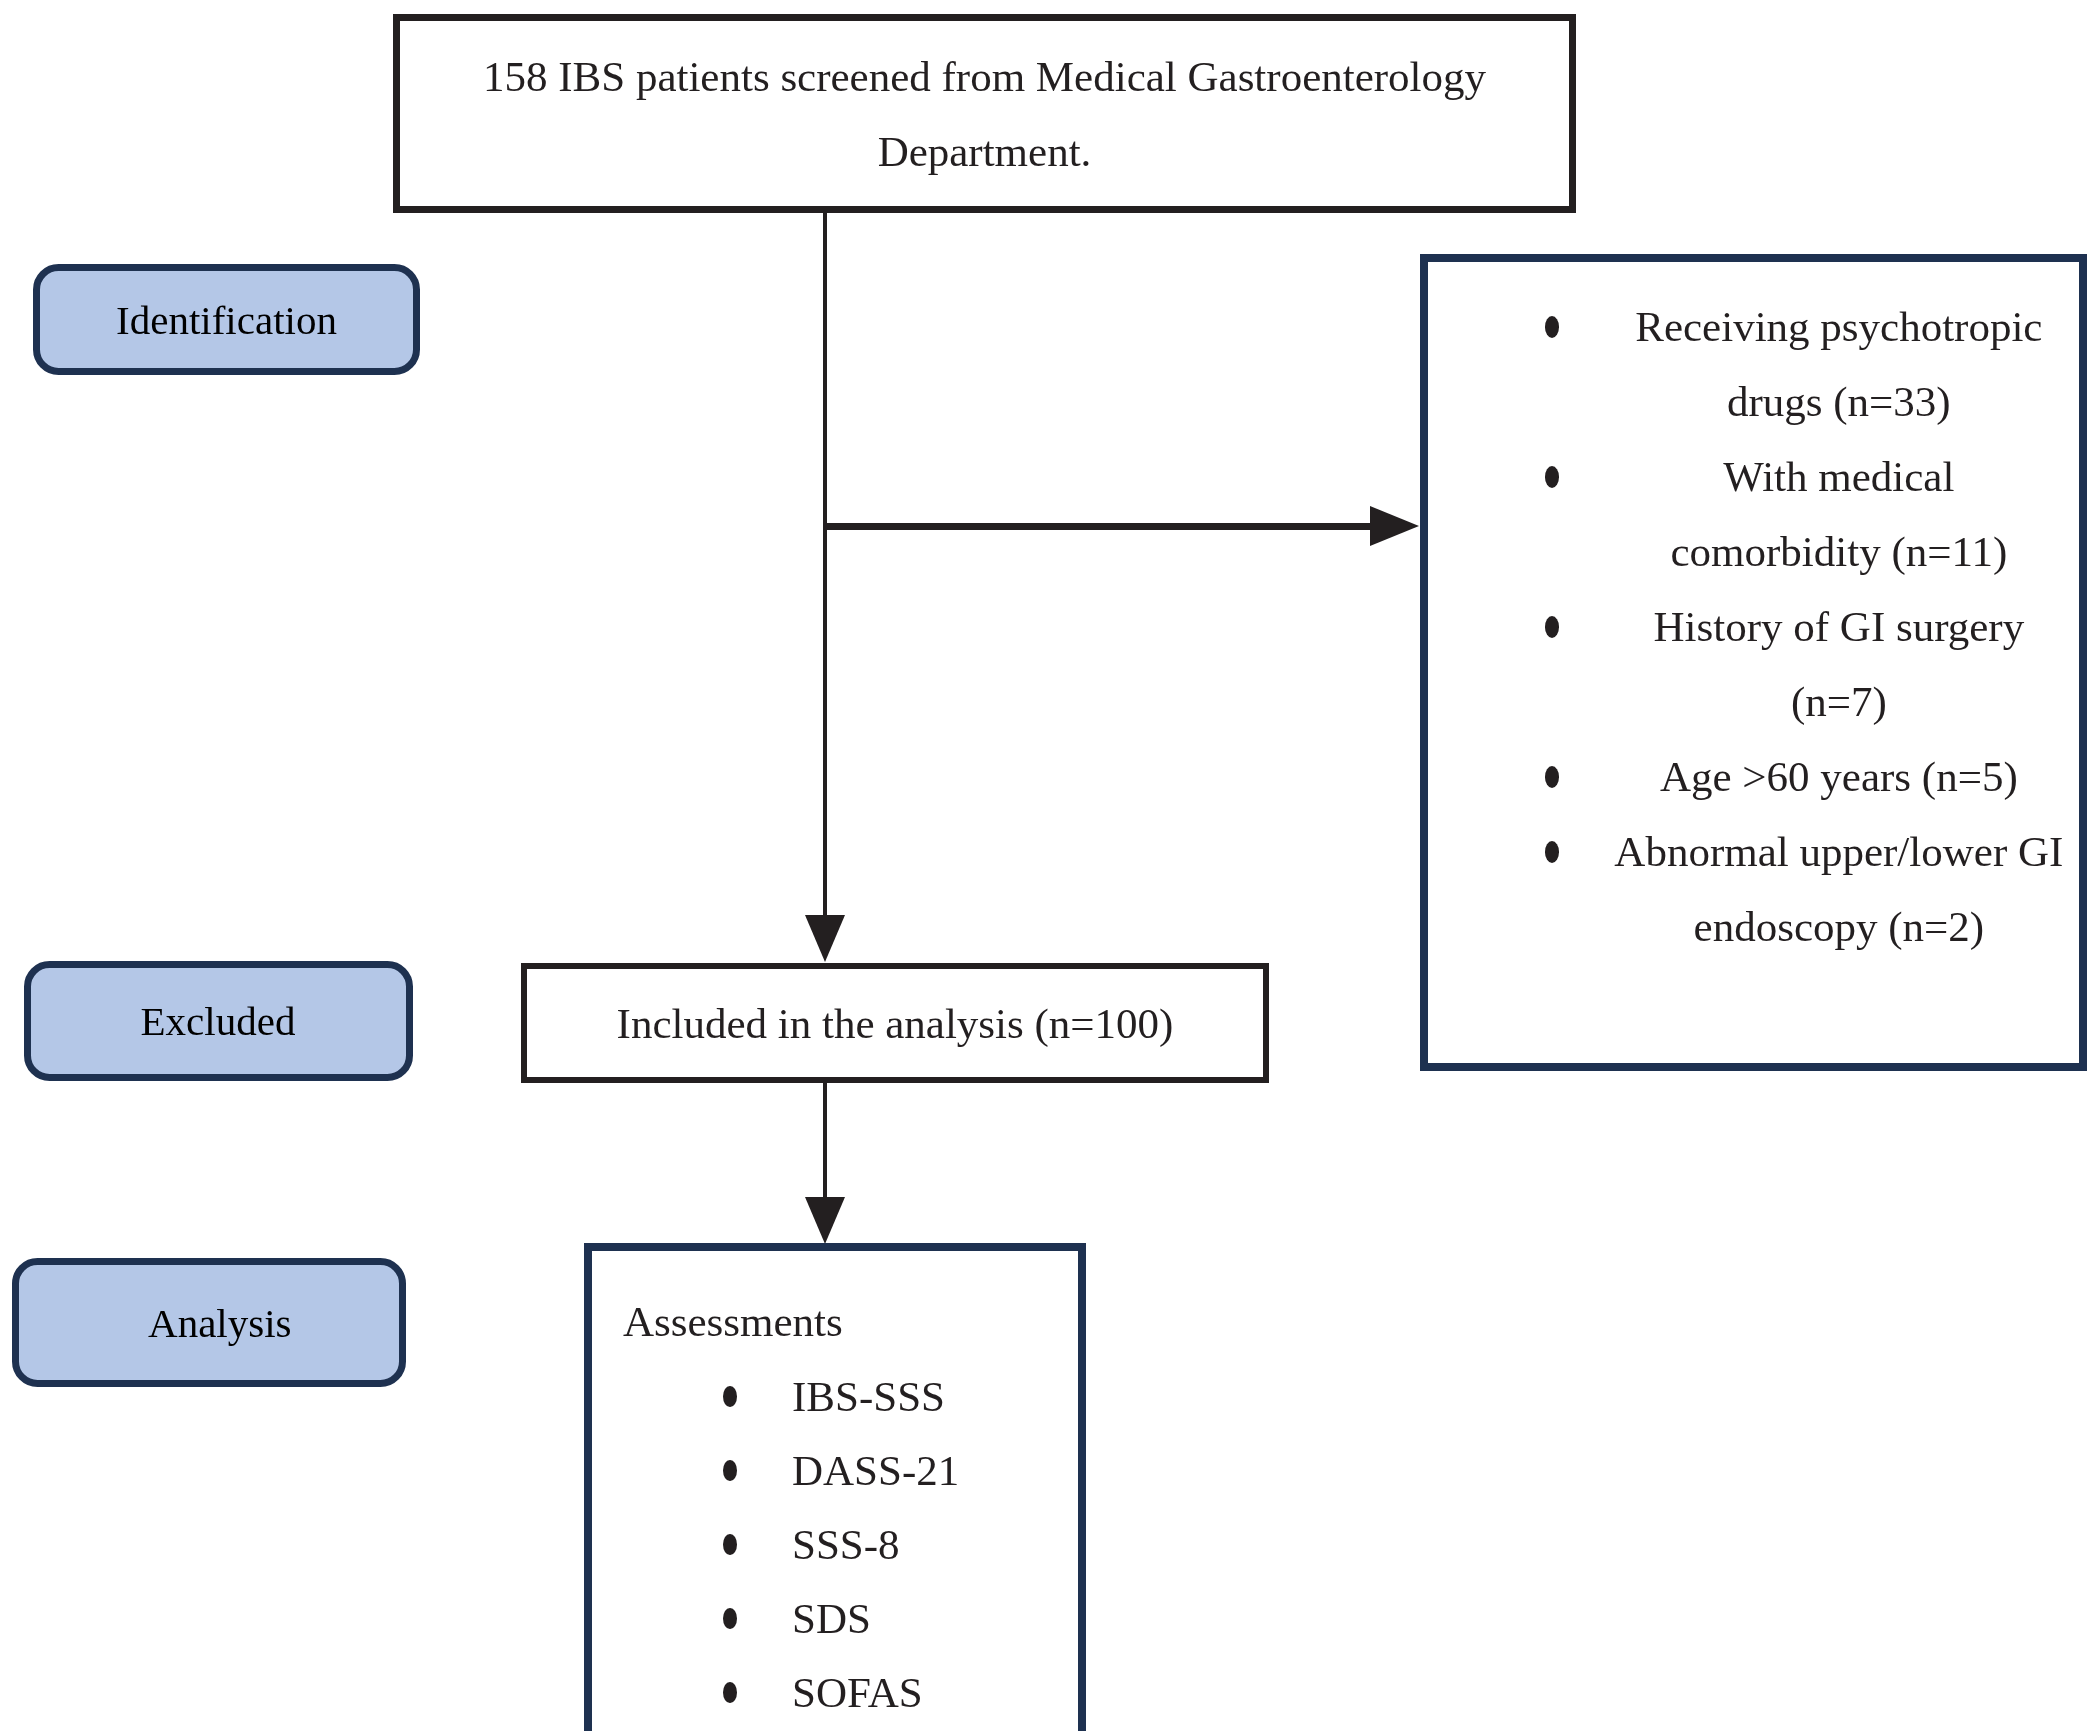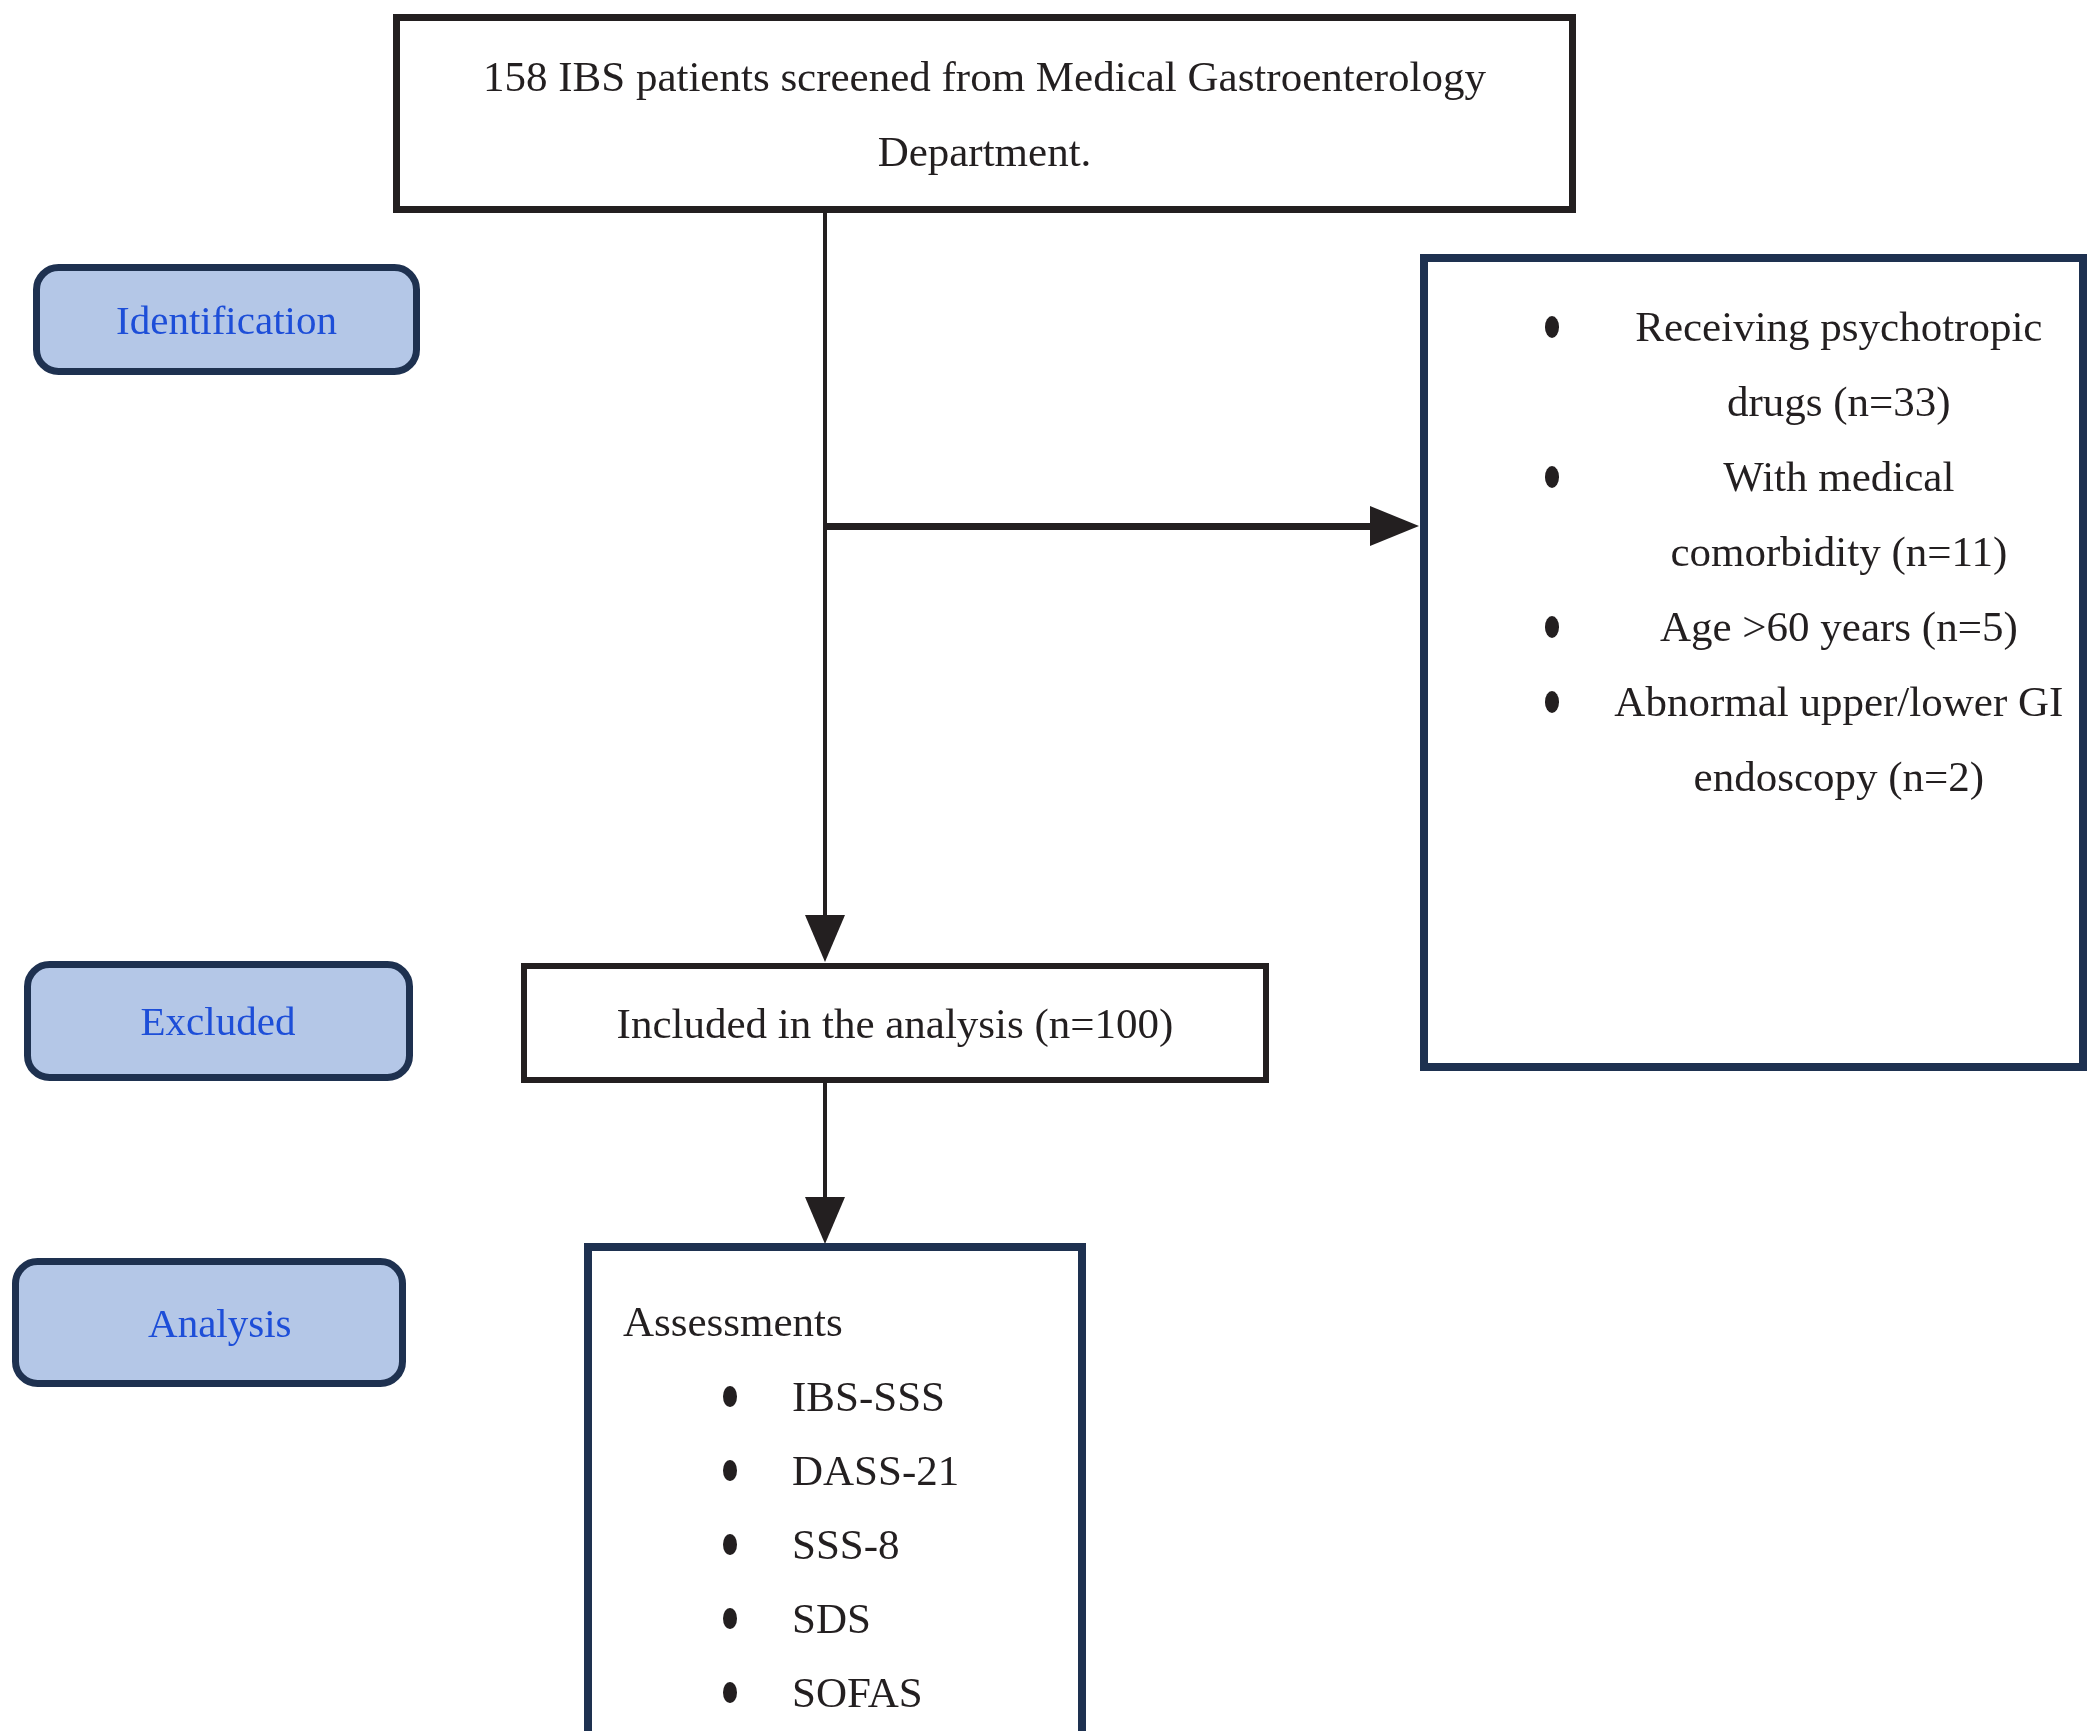--- a/index.html
+++ b/index.html
@@ -11,21 +11,21 @@
 
   
   .top-box{left:393px;top:14.3px;width:1183px;height:199px;
            border:7.2px solid #231f20;display:flex;align-items:center;justify-content:center;
            text-align:center;font-size:43px;line-height:75px;padding:0 44px;}
 
   
   .stage{position:absolute;box-sizing:border-box;background:#b4c7e7;
          border:7.2px solid #1e3150;border-radius:25.6px;
          display:flex;align-items:center;justify-content:center;
-         font-size:41px;color:#1d4ed8;}
+         font-size:41px;color:#000000;}
   .stage.identification{left:33px;top:264px;width:387px;height:111px;}
   .stage.inclusion{left:23.5px;top:961px;width:389px;height:120px;}
   .stage.analysis{left:11.8px;top:1258px;width:394px;height:129px;padding-left:22px;}
 
   
   .excluded-box{left:1420px;top:254px;width:667px;height:817px;
                 border:8.2px solid #1e3150;padding:27px 14.3px 0 29px;font-size:43px;}
   .ex-heading{line-height:77px;}
   .ex-item{position:relative;padding-left:156px;line-height:75px;text-align:center;}
   .bullet{position:absolute;left:88px;top:27px;width:14px;height:21.5px;
@@ -89,20 +89,24 @@
     <div class="ex-item">
       <span class="bullet"></span>
       <span>Receiving psychotropic drugs (n=33)</span>
     </div>
     <div class="ex-item">
       <span class="bullet"></span>
       <span>With medical comorbidity (n=11)</span>
     </div>
     <div class="ex-item">
       <span class="bullet"></span>
+      <span>History of GI surgery (n=7)</span>
+    </div>
+    <div class="ex-item">
+      <span class="bullet"></span>
       <span>Age &gt;60 years (n=5)</span>
     </div>
     <div class="ex-item">
       <span class="bullet"></span>
       <span>Abnormal upper/lower GI endoscopy (n=2)</span>
     </div>
   </div>
 
   <div class="box included-box">
     <span>Included in the analysis (n=100)</span>

